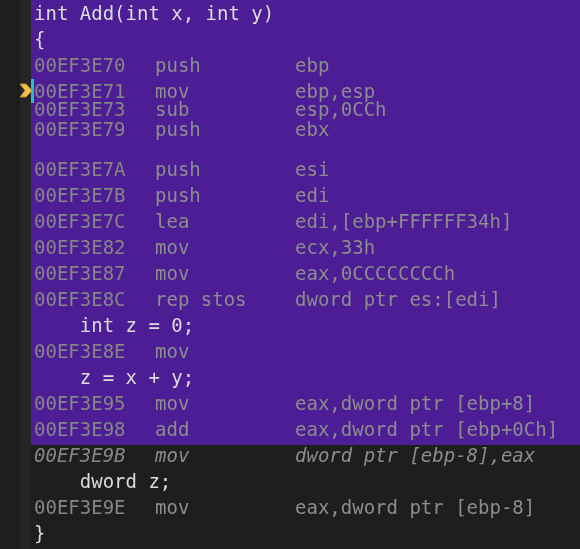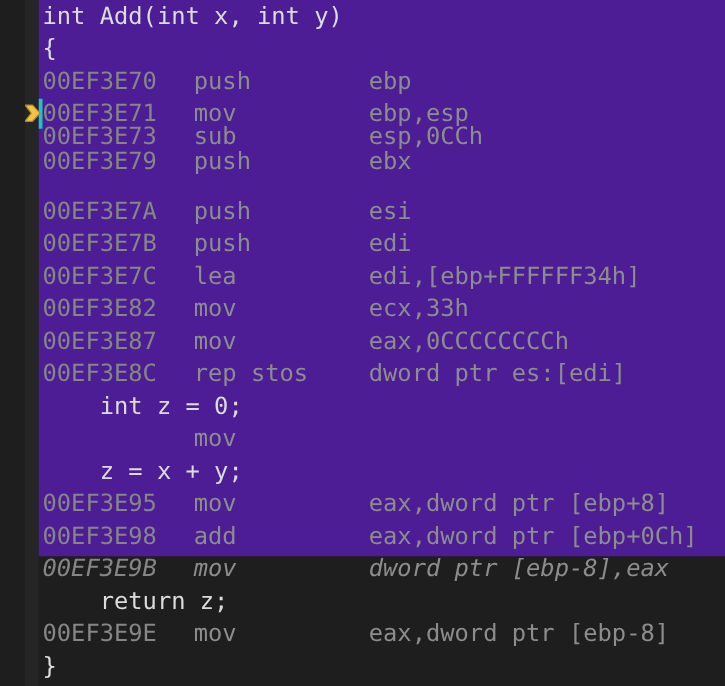--- a/index.html
+++ b/index.html
@@ -101,26 +101,26 @@
       <div class="line asm" style="top: 78px;"><span class="addr">00EF3E71</span><span class="mnem">mov</span><span class="ops">ebp,esp</span></div>
       <div class="line asm" style="top: 96px;"><span class="addr">00EF3E73</span><span class="mnem">sub</span><span class="ops">esp,0CCh</span></div>
       <div class="line asm" style="top: 116px;"><span class="addr">00EF3E79</span><span class="mnem">push</span><span class="ops">ebx</span></div>
       <div class="line asm" style="top: 156px; padding-left: 27px;"><span class="addr">00EF3E7A</span><span class="mnem">push</span><span class="ops">esi</span></div>
       <div class="line asm" style="top: 182px;"><span class="addr">00EF3E7B</span><span class="mnem">push</span><span class="ops">edi</span></div>
       <div class="line asm" style="top: 208px;"><span class="addr">00EF3E7C</span><span class="mnem">lea</span><span class="ops">edi,[ebp+FFFFFF34h]</span></div>
       <div class="line asm" style="top: 234px;"><span class="addr">00EF3E82</span><span class="mnem">mov</span><span class="ops">ecx,33h</span></div>
       <div class="line asm" style="top: 260px;"><span class="addr">00EF3E87</span><span class="mnem">mov</span><span class="ops">eax,0CCCCCCCCh</span></div>
       <div class="line asm" style="top: 286px;"><span class="addr">00EF3E8C</span><span class="mnem">rep stos</span><span class="ops">dword ptr es:[edi]</span></div>
       <div class="line src" style="top: 312px;"><span class="src-text">    int z = 0;</span></div>
-      <div class="line asm" style="top: 338px;"><span class="mnem">mov</span></div>
+      <div class="line asm" style="top: 338px;"><span class="addr">00EF3E8E</span><span class="mnem">mov</span></div>
       <div class="line src" style="top: 364px;"><span class="src-text">    z = x + y;</span></div>
       <div class="line asm" style="top: 390px;"><span class="addr">00EF3E95</span><span class="mnem">mov</span><span class="ops">eax,dword ptr [ebp+8]</span></div>
       <div class="line asm" style="top: 416px;"><span class="addr">00EF3E98</span><span class="mnem">add</span><span class="ops">eax,dword ptr [ebp+0Ch]</span></div>
       <div class="line asm" style="top: 442px; font-style: italic;"><span class="addr">00EF3E9B</span><span class="mnem">mov</span><span class="ops">dword ptr [ebp-8],eax</span></div>
-      <div class="line src" style="top: 468px;"><span class="src-text">    return z;</span></div>
+      <div class="line src" style="top: 468px;"><span class="src-text">    dword z;</span></div>
       <div class="line asm" style="top: 494px;"><span class="addr">00EF3E9E</span><span class="mnem">mov</span><span class="ops">eax,dword ptr [ebp-8]</span></div>
       <div class="line src" style="top: 520px;"><span class="src-text">}</span></div>
     </div>
 
 <div class="ip-bar" style="top: 79px; background: rgb(34, 193, 195);"></div>
     <div class="ip-arrow" style="top: 83px;">
       <svg width="13" height="15" viewBox="0 0 13 15">
         <polygon points="0,1 6,1 12,7.5 6,14 0,14 5,7.5" fill="#f2c14e" stroke="#b08c23" stroke-width="1"></polygon>
       </svg>
     </div>

